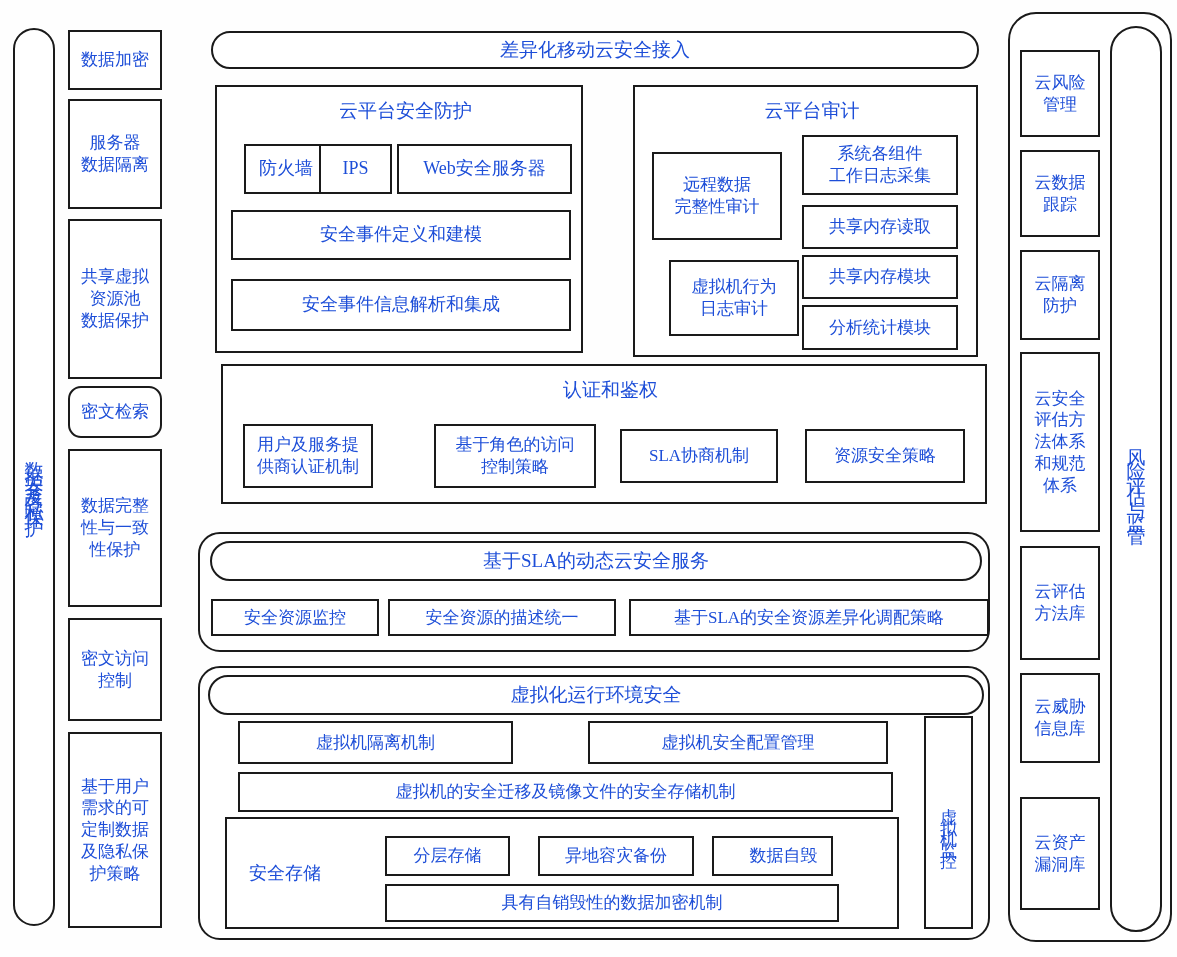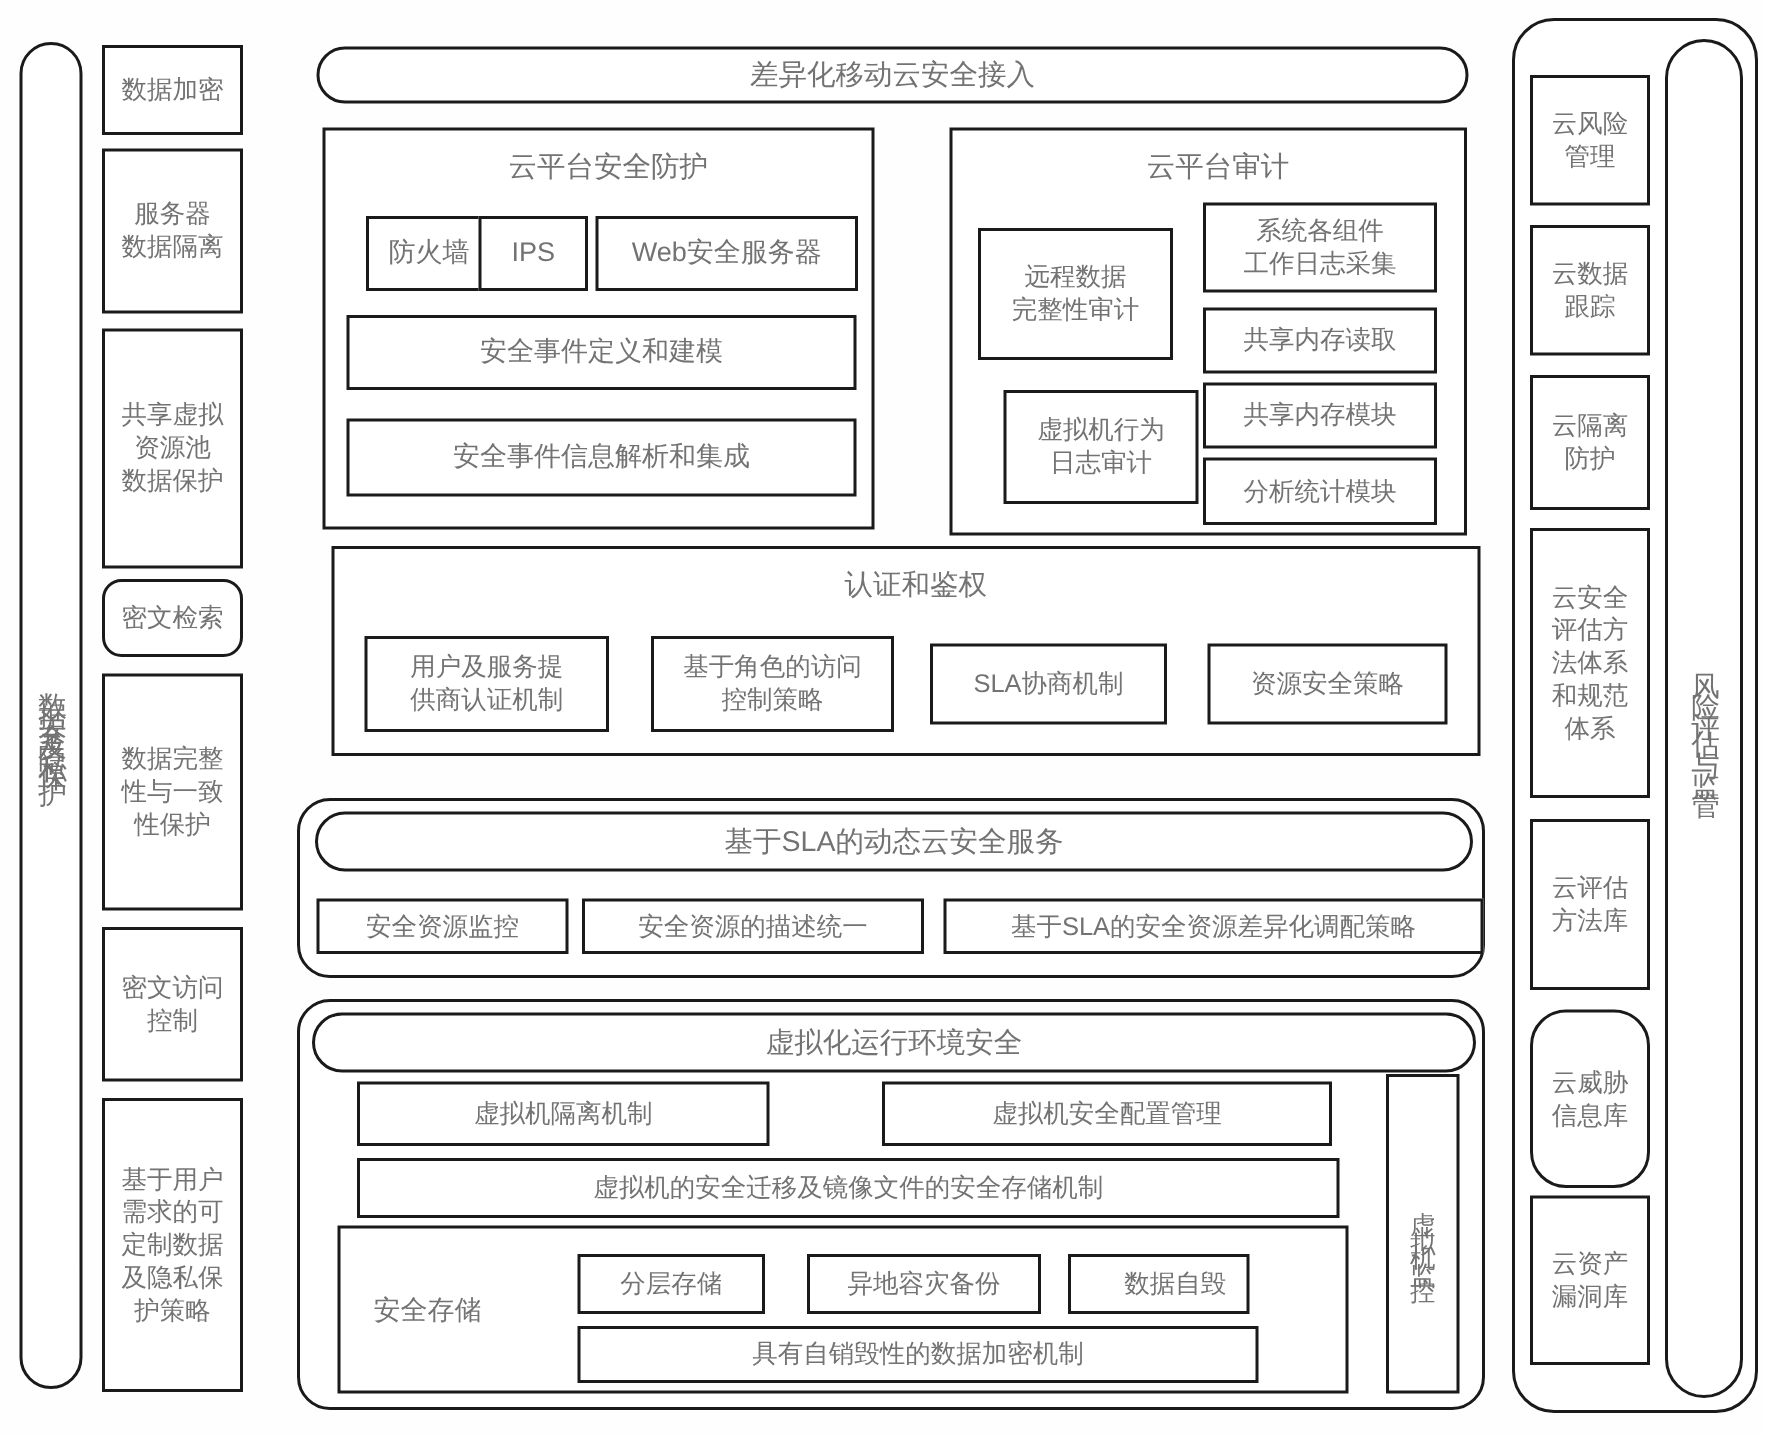--- a/index.html
+++ b/index.html
@@ -1,18 +1,18 @@
 <!DOCTYPE html>
 <html><head>
 <meta charset="utf-8">
 <style>
   html,body{margin:0;padding:0;background:#ffffff;}
   .canvas{
     position:relative;width:1177px;height:957px;background:#fefefe;
-    font-family:Liberation Sans, sans-serif;color:#737373;
+    font-family:Liberation Serif, serif;color:#1d4ed8;
     overflow:hidden;
   }
   .abs{position:absolute;box-sizing:border-box;}
   .box{
     border:2.5px solid #1a1a1a;background:#fff;
     display:flex;align-items:center;justify-content:center;
     text-align:center;white-space:pre-line;line-height:1.28;font-size:17px;
   }
   .cbox{font-size:18px;}
   .section{border:2.5px solid #1a1a1a;background:#fff;}
@@ -82,21 +82,21 @@
 工作日志采集</div>
     <div class="box abs" style="left:167px;top:118px;width:156px;height:44px;">共享内存读取</div>
     <div class="box abs" style="left:34px;top:173px;width:130px;height:76px;">虚拟机行为
 日志审计</div>
     <div class="box abs" style="left:167px;top:168px;width:156px;height:44px;">共享内存模块</div>
     <div class="box abs" style="left:167px;top:218px;width:156px;height:45px;">分析统计模块</div>
   </div>
 
   <div class="section abs" style="left:221px;top:364px;width:766px;height:140px;">
     <div class="section-title">认证和鉴权</div>
-    <div class="box abs" style="left:20px;top:58px;width:163px;height:64px;">用户及服务提
+    <div class="box abs" style="left:20px;top:58px;width:130px;height:64px;">用户及服务提
 供商认证机制</div>
     <div class="box abs" style="left:211px;top:58px;width:162px;height:64px;">基于角色的访问
 控制策略</div>
     <div class="box abs" style="left:397px;top:63px;width:158px;height:54px;">SLA协商机制</div>
     <div class="box abs" style="left:582px;top:63px;width:160px;height:54px;">资源安全策略</div>
   </div>
 
   <div class="container abs" style="left:198px;top:532px;width:792px;height:120px;border-radius:22px;">
     <div class="pill abs" style="left:10px;top:7px;width:772px;height:40px;">基于SLA的动态云安全服务</div>
     <div class="box abs" style="left:11px;top:65px;width:168px;height:37px;">安全资源监控</div>
@@ -130,21 +130,21 @@
 跟踪</div>
     <div class="box abs" style="left:10px;top:236px;width:80px;height:90px;">云隔离
 防护</div>
     <div class="box abs" style="left:10px;top:338px;width:80px;height:180px;">云安全
 评估方
 法体系
 和规范
 体系</div>
     <div class="box abs" style="left:10px;top:532px;width:80px;height:114px;">云评估
 方法库</div>
-    <div class="box abs" style="left:10px;top:659px;width:80px;height:119px;border-radius:24px;">云威胁
+    <div class="box abs" style="left:10px;top:659px;width:80px;height:90px;">云威胁
 信息库</div>
     <div class="box abs" style="left:10px;top:783px;width:80px;height:113px;">云资产
 漏洞库</div>
 
     <div class="vbar abs" style="left:100px;top:12px;width:52px;height:906px;border-radius:26px;">
       <span class="vtext ls-right">风险评估与监管</span>
     </div>
   </div>
 
 </div>

